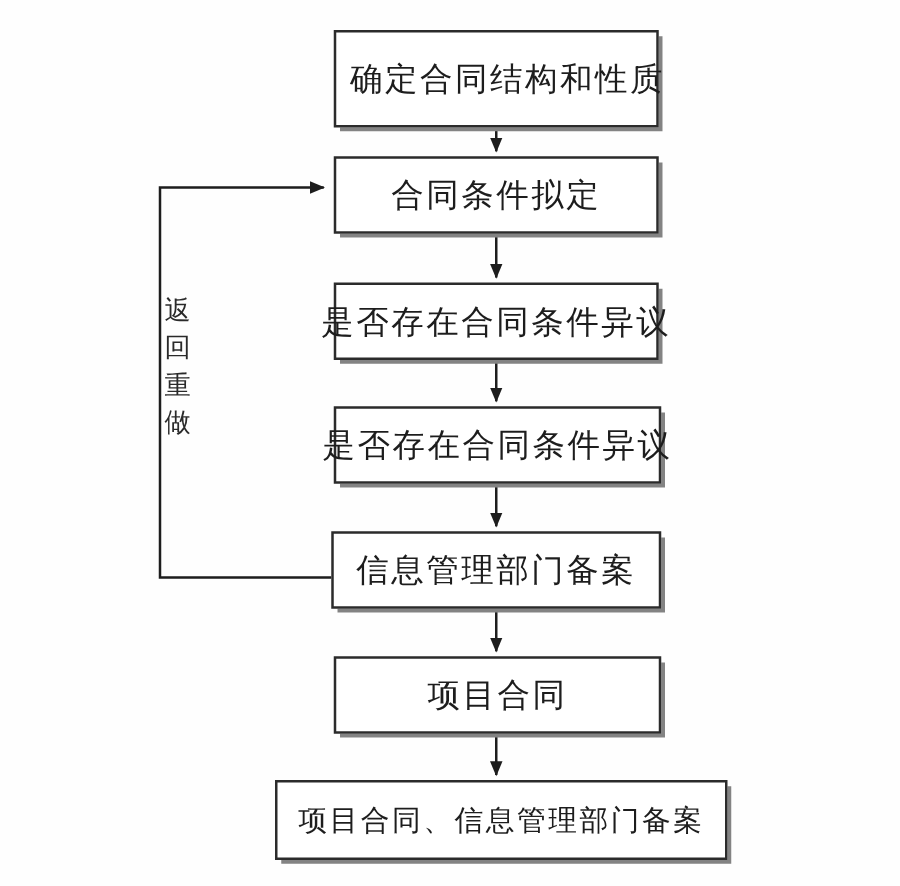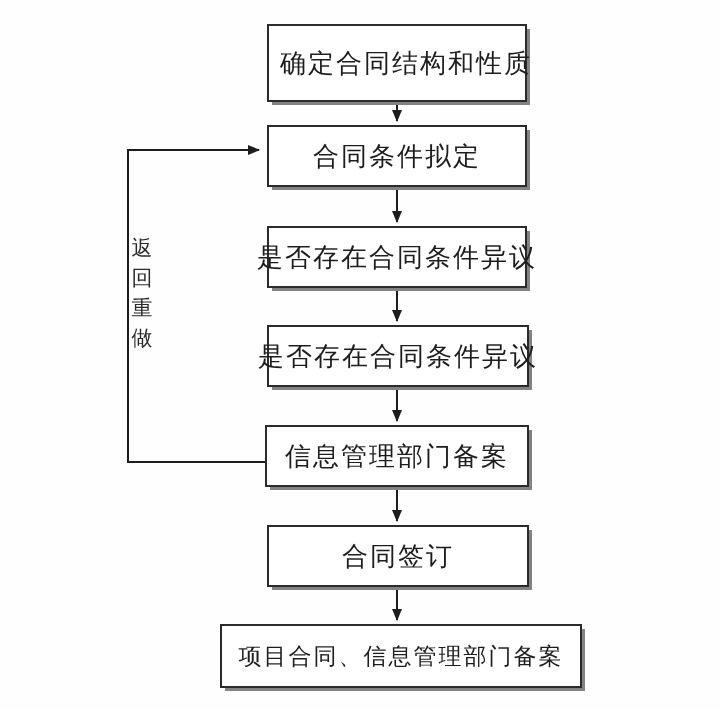--- a/index.html
+++ b/index.html
@@ -91,21 +91,21 @@
 
   <div class="node node-4">
     <span>是否存在合同条件异议</span>
   </div>
 
   <div class="node node-5">
     <span>信息管理部门备案</span>
   </div>
 
   <div class="node node-6">
-    <span>合同签订</span>
+    <span>项目合同</span>
   </div>
 
   <div class="node node-7">
     <span>项目合同、信息管理部门备案</span>
   </div>
 
   <div class="loop-label">
     <span>返</span>
     <span>回</span>
     <span>重</span>

